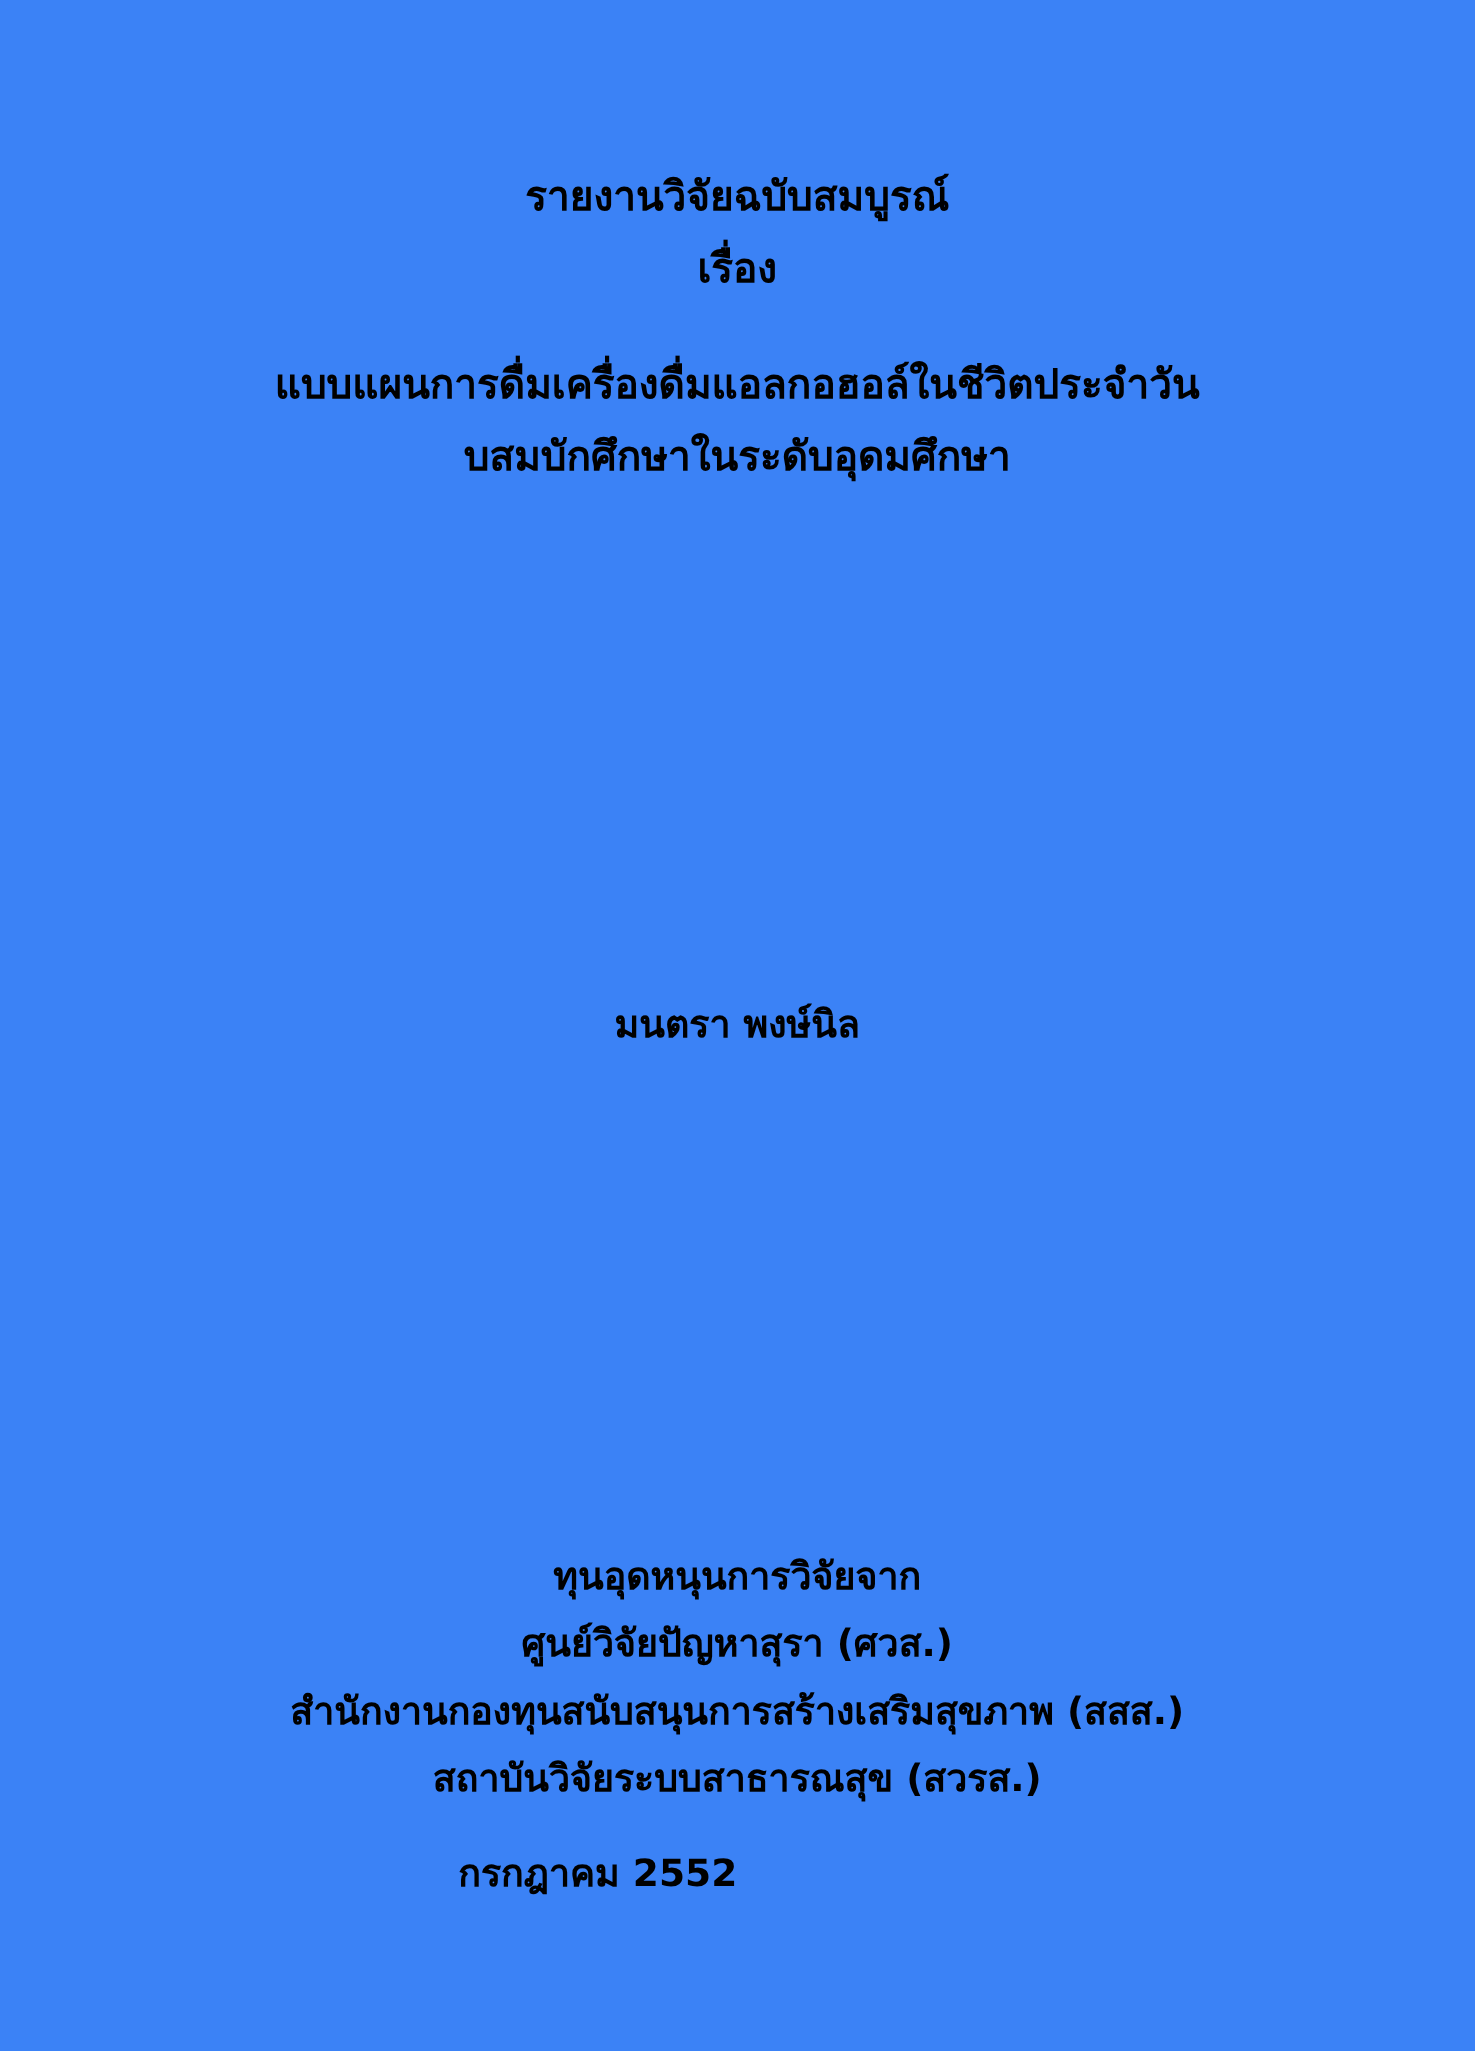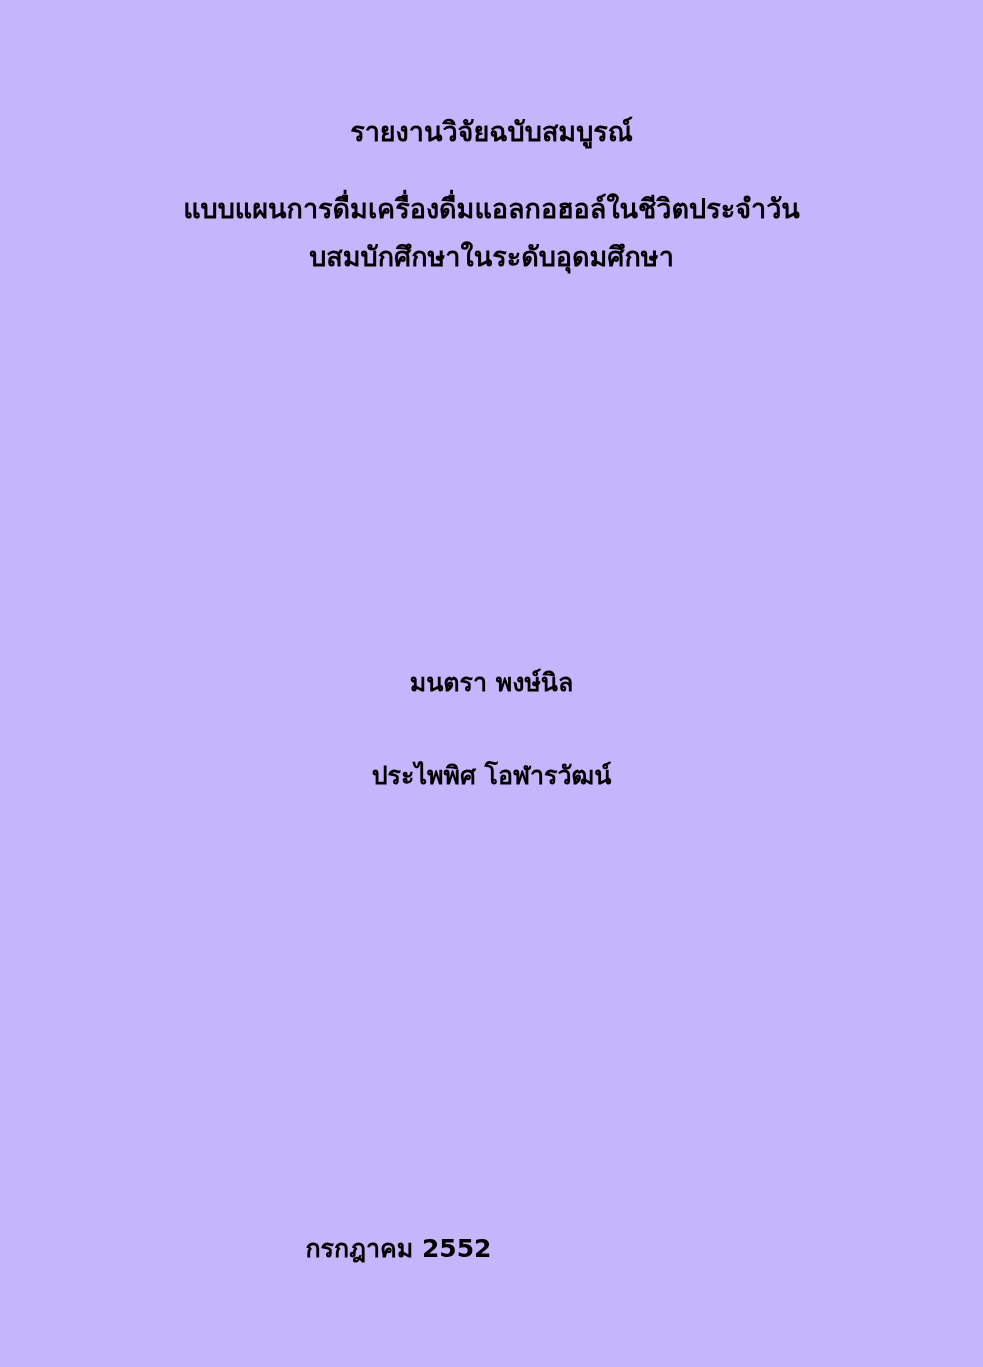--- a/index.html
+++ b/index.html
@@ -13,21 +13,21 @@
     font-family: "DejaVu Sans", sans-serif;
     color: #000000;
     overflow: hidden;
   }
   .page {
     position: relative;
     width: 983px;
     height: 1367px;
     box-sizing: border-box;
     padding: 0;
-    background: #c4b5fd;
+    background: #3b82f6;
   }
   .title-block {
     position: absolute;
     top: 108px;
     left: 0;
     width: 983px;
     text-align: center;
   }
   .title-line {
     font-size: 27px;
@@ -79,25 +79,31 @@
     white-space: nowrap;
   }
 </style>
 </head>
 <body>
 
 <div class="page">
 
   <div class="title-block">
     <div class="title-line">รายงานวิจัยฉบับสมบูรณ์</div>
+    <div class="title-line">เรื่อง</div>
     <div class="title-line wide">แบบแผนการดื่มเครื่องดื่มแอลกอฮอล์ในชีวิตประจำวัน</div>
     <div class="title-line">บสมบักศึกษาในระดับอุดมศึกษา</div>
   </div>
 
   <div class="authors-block">
     <div class="author-line">มนตรา  พงษ์นิล</div>
-    <div class="author-line">ประไพพิศ  โอฬารวัฒน์</div>
   </div>
 
+  <div class="funding-block">
+    <div class="funding-line">ทุนอุดหนุนการวิจัยจาก</div>
+    <div class="funding-line">ศูนย์วิจัยปัญหาสุรา (ศวส.)</div>
+    <div class="funding-line">สำนักงานกองทุนสนับสนุนการสร้างเสริมสุขภาพ (สสส.)</div>
+    <div class="funding-line">สถาบันวิจัยระบบสาธารณสุข (สวรส.)</div>
+  </div>
 
   <div class="date-line">กรกฎาคม 2552</div>
 
 </div>
 
 </body></html>

